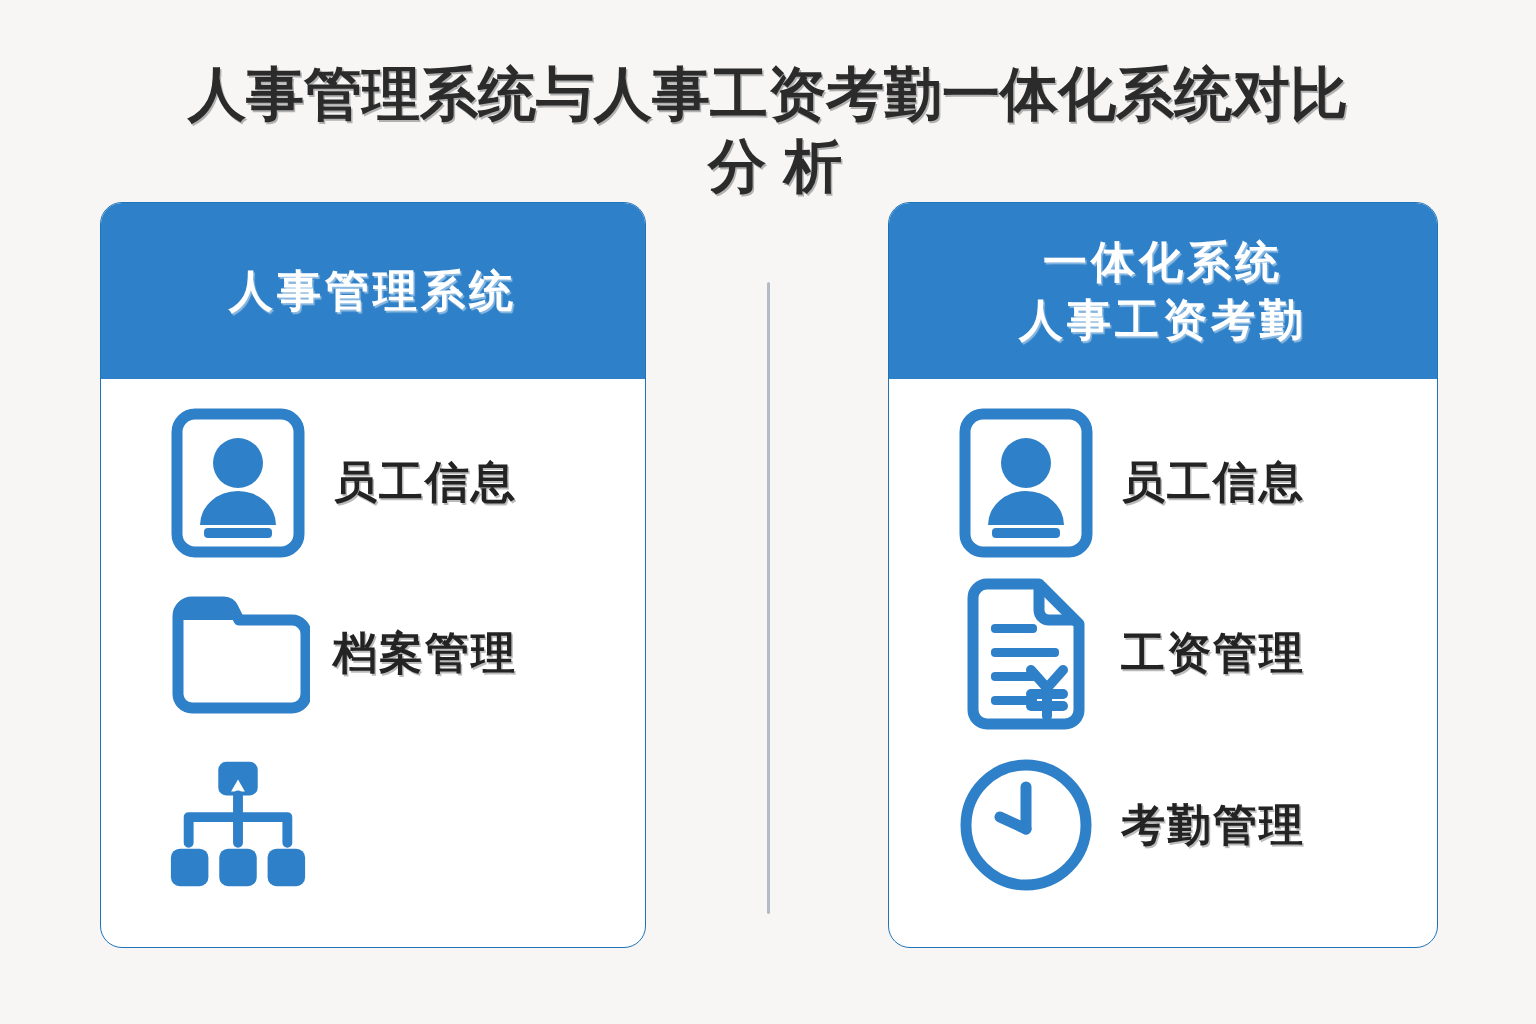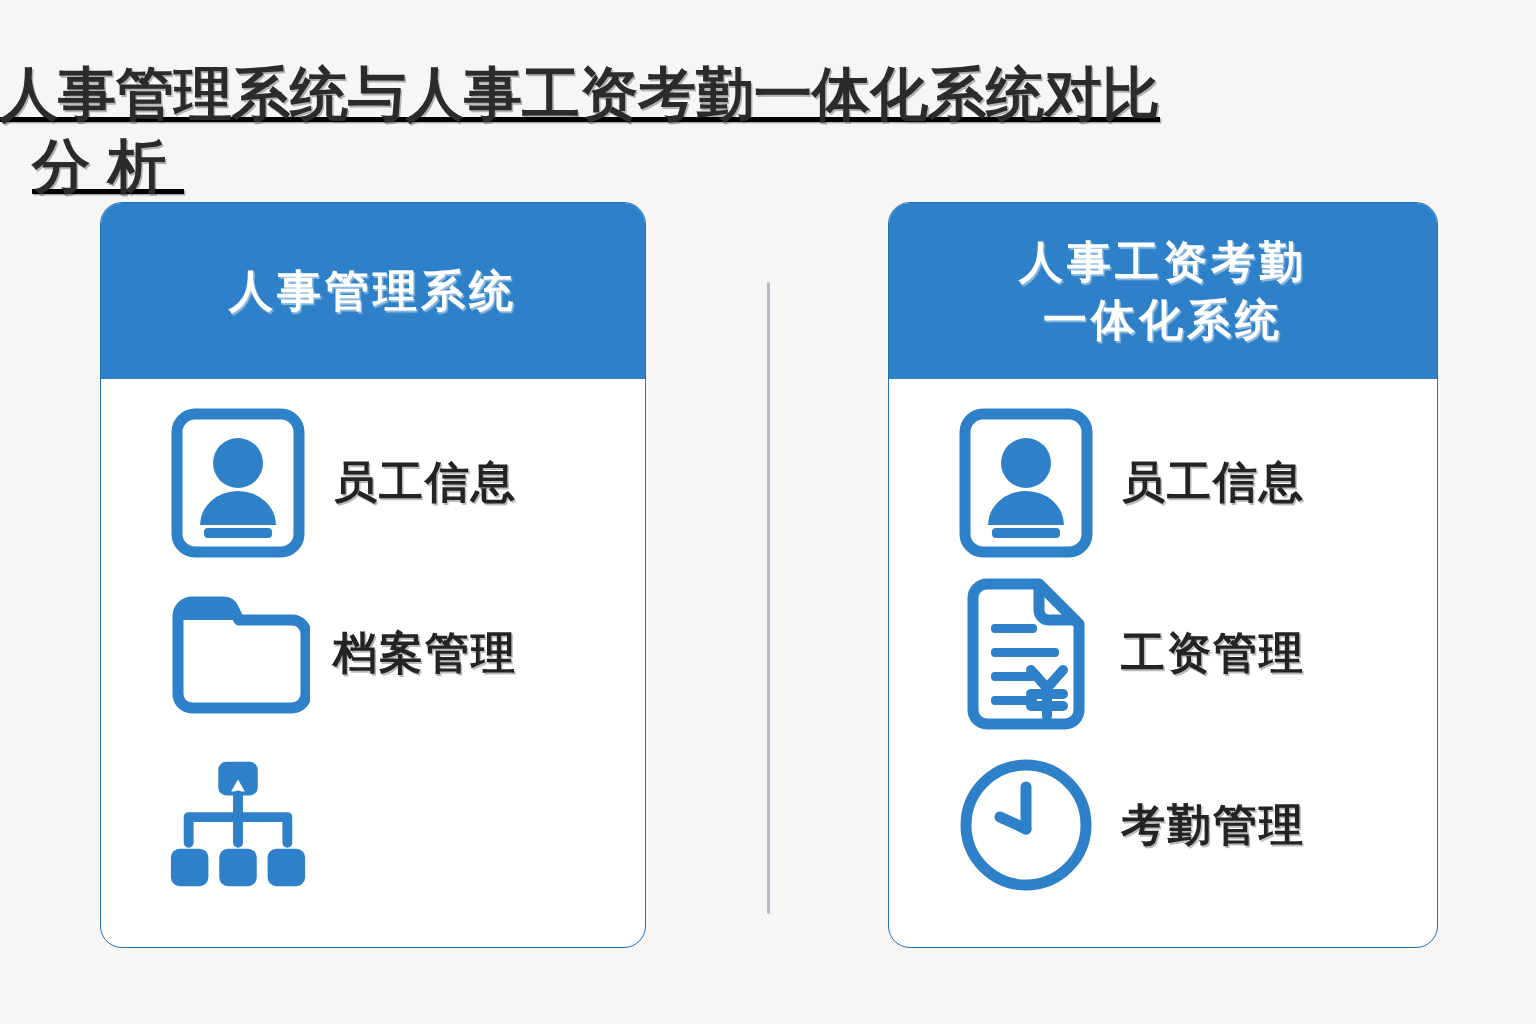--- a/index.html
+++ b/index.html
@@ -15,21 +15,21 @@
     overflow: hidden;
     position: relative;
   }
 
   
   .title-block {
     position: absolute;
     left: 0;
     top: 58px;
     width: 1536px;
-    text-decoration: underline;
+    text-align: center;
   }
   .title-line {
     color: #2b2b2b;
     font-weight: bold;
     font-size: 58px;
     line-height: 72px;
     letter-spacing: 0px;
     text-shadow: 1.5px 1.5px 0.5px rgba(120,120,120,0.55);
     white-space: nowrap;
   }
@@ -170,22 +170,22 @@
       </div>
     </div>
 
   </div>
 </div>
 
 <div class="divider"></div>
 
 <div class="card card-right">
   <div class="card-header">
+    <div class="card-header-line">一体化系统</div>
     <div class="card-header-line">人事工资考勤</div>
-    <div class="card-header-line">一体化系统</div>
   </div>
   <div class="card-body">
 
     <div class="feature-row">
       <div class="feature-icon">
         <svg width="136" height="152" viewBox="0 0 136 152">
           <rect x="7" y="7" width="122" height="138" rx="18" ry="18" fill="#ffffff" stroke="#2e80c8" stroke-width="11"></rect>
           <circle cx="68" cy="56" r="25" fill="#2e80c8"></circle>
           <path d="M30 118 a38 34 0 0 1 76 0 z" fill="#2e80c8"></path>
           <rect x="34" y="121" width="68" height="10" rx="4" fill="#2e80c8"></rect>

